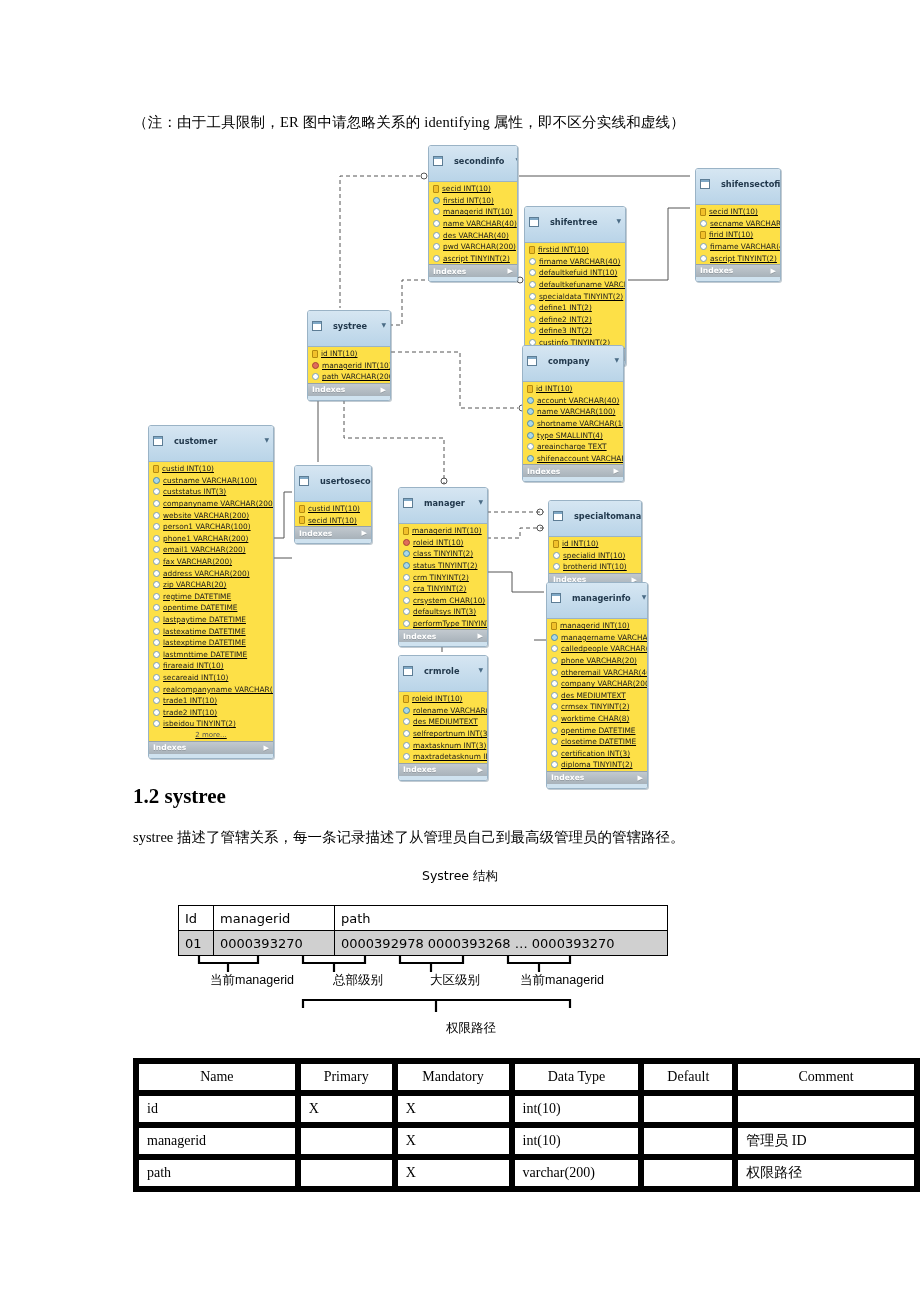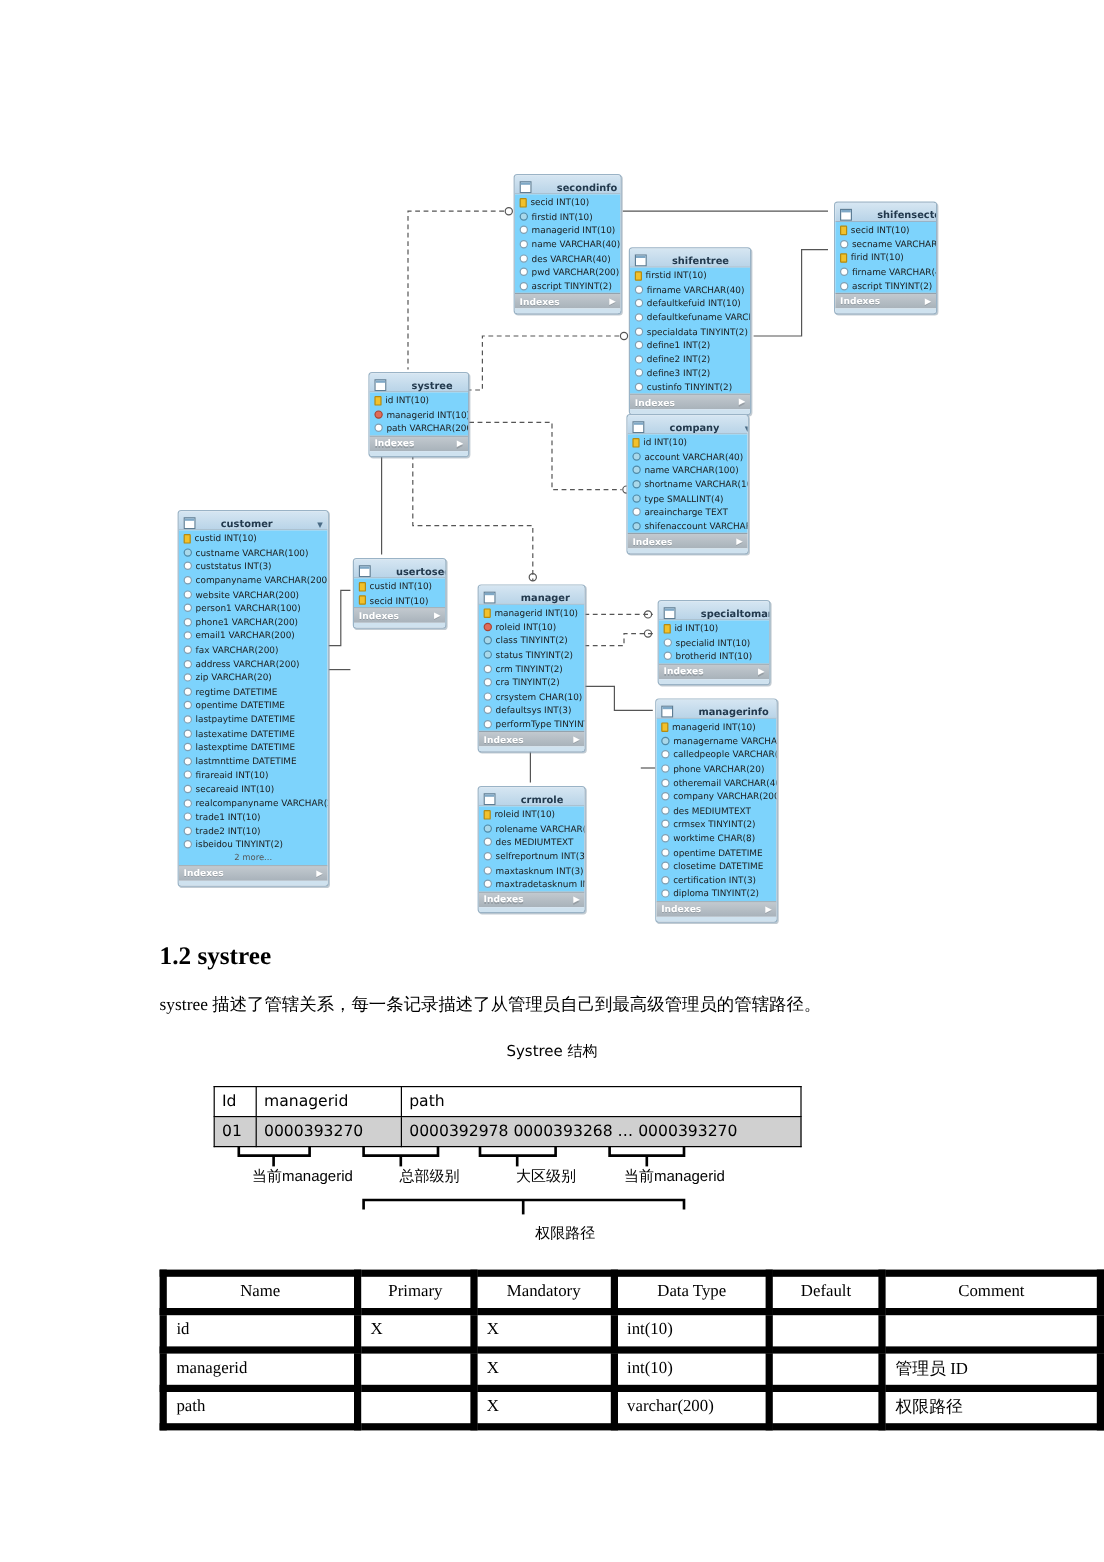--- a/index.html
+++ b/index.html
@@ -26,39 +26,39 @@
   .tbl {
     position:absolute;
     background:#ffffff;
     border:1px solid #9ab3c6;
     border-radius:3px;
     box-shadow:1px 1px 0 rgba(120,140,155,.45);
     font-family:"DejaVu Sans", sans-serif;
     overflow:hidden;
   }
   .tbl .hdr {
-    display:flex; align-items:flex-end; gap:21px;
-    height:15px; padding:0 4px;
+    display:flex; align-items:flex-start; gap:11px;
+    height:15px; padding:10px 4px;
     background:linear-gradient(#d6e6f2,#b9d4e8);
     border-bottom:1px solid #9ab3c6;
     font-size:8.2px; font-weight:bold; color:#22394d;
   }
   .tbl .hdr .ticon {
     width:8px; height:8px; background:#fff;
     border:1px solid #5d7d95;
     display:inline-block; flex:0 0 auto; position:relative;
   }
   .tbl .hdr .ticon::after{
     content:""; position:absolute; left:0; top:0; right:0; height:2px;
     background:#7fa8c6;
   }
   .tbl .hdr .tname { flex:1 1 auto; }
   .tbl .hdr .caret { font-size:6px; color:#4a6b85; }
 
-  .tbl .cols { padding:1px 0 0 0; background:#7dd3fc; }
+  .tbl .cols { padding:1px 0 0 0; background:#fde047;text-decoration:underline; }
   .row {
     display:flex; align-items:center; gap:3px;
     height:11.6px; padding:0 3px 0 4px;
     font-size:7.4px; color:#1b1b1b; white-space:nowrap;
   }
   .bul { width:5px; height:5px; flex:0 0 auto; }
   .bul.pk {
     background:#f2c12b; border:1px solid #b48a10; border-radius:1px;
     width:4px; height:6px;
   }
@@ -130,20 +130,21 @@
   .spec .c3 { width:95px; }
   .spec .c4 { width:108px; }
   .spec .c5 { width:72px; }
   .spec .c6 { width:160px; }
 </style>
 </head>
 <body>
 
 <div class="page">
 
+  <div class="note">（注：由于工具限制，ER 图中请忽略关系的 identifying 属性，即不区分实线和虚线）</div>
 
   <div class="er">
     <svg width="920" height="620">
       <g stroke="#555" fill="none" stroke-width="1">
 
         <path d="M420 36 L340 36 L340 168" stroke-dasharray="4,3"></path>
 
         <path d="M519 36 L690 36"></path>
 
         <path d="M628 140 L668 140 L668 68 L690 68"></path>

